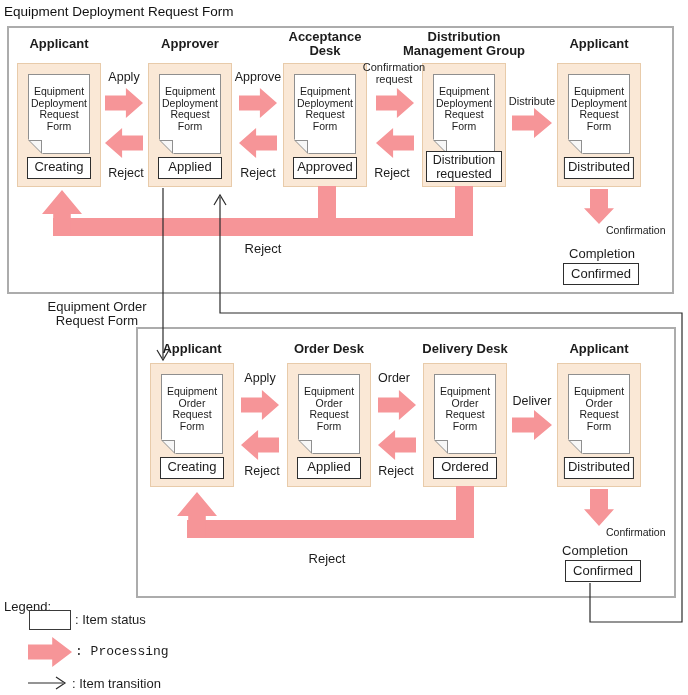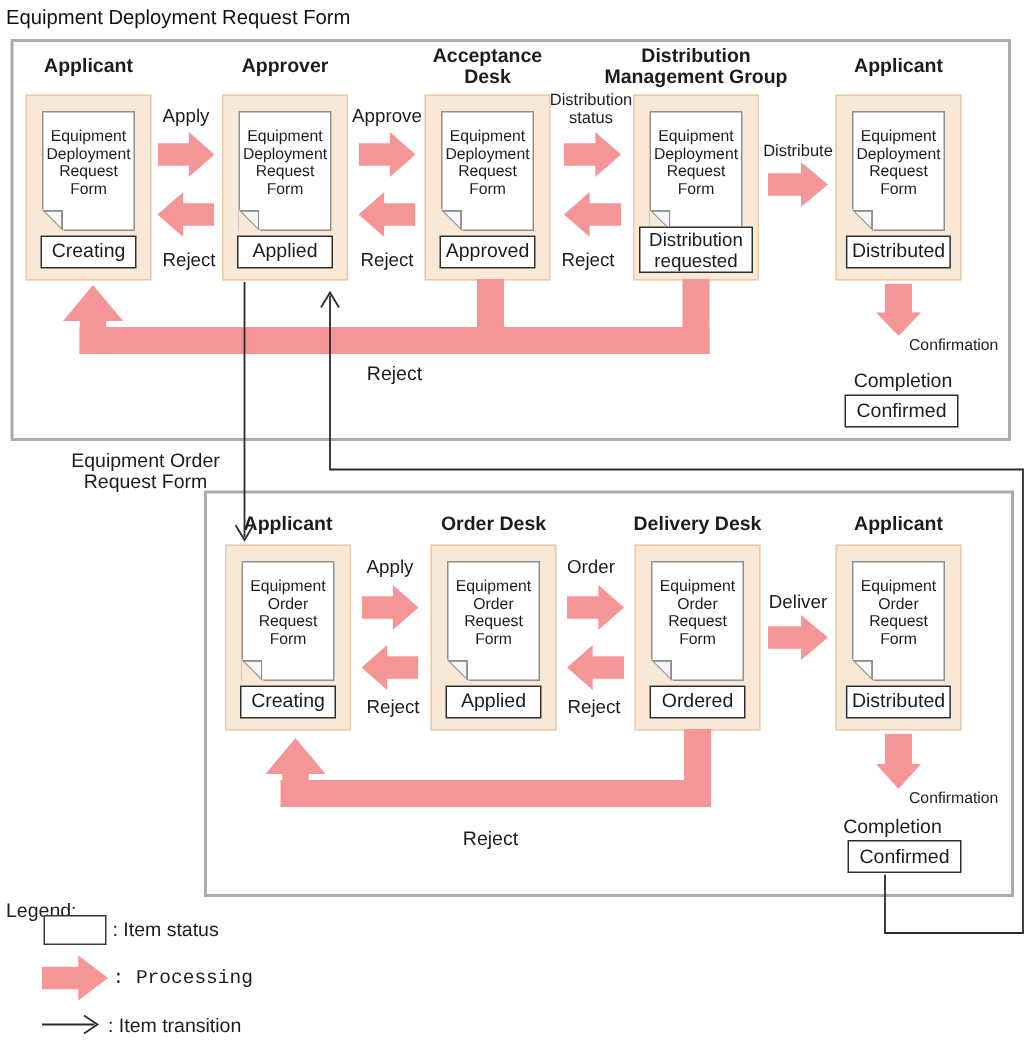--- a/index.html
+++ b/index.html
@@ -116,21 +116,21 @@
   <div class="pshape ar" style="left:105px;top:88px;width:38px;height:30px;"></div>
   <div class="pshape al" style="left:105px;top:128px;width:38px;height:30px;"></div>
   <div class="pshape ar" style="left:239px;top:88px;width:38px;height:30px;"></div>
   <div class="pshape al" style="left:239px;top:128px;width:38px;height:30px;"></div>
   <div class="pshape ar" style="left:376px;top:88px;width:38px;height:30px;"></div>
   <div class="pshape al" style="left:376px;top:128px;width:38px;height:30px;"></div>
   <div class="pshape ar" style="left:512px;top:108px;width:40px;height:30px;"></div>
 
   <div class="lbl" style="left:84px;top:70px;width:80px;">Apply</div>
   <div class="lbl" style="left:218px;top:70px;width:80px;">Approve</div>
-  <div class="lbl small" style="left:354px;top:61px;width:80px;">Distribution status</div>
+  <div class="lbl small" style="left:354px;top:61px;width:80px;">Confirmation request</div>
   <div class="lbl small" style="left:492px;top:95px;width:80px;">Distribute</div>
   <div class="lbl" style="left:86px;top:166px;width:80px;">Reject</div>
   <div class="lbl" style="left:218px;top:166px;width:80px;">Reject</div>
   <div class="lbl" style="left:352px;top:166px;width:80px;">Reject</div>
 
   <div class="pshape" style="left:318px;top:186px;width:18px;height:50px;"></div>
   <div class="pshape" style="left:455px;top:186px;width:18px;height:50px;"></div>
   <div class="pshape" style="left:53px;top:218px;width:420px;height:18px;"></div>
   <div class="pshape aup" style="left:42px;top:190px;width:40px;height:46px;"></div>
   <div class="lbl big" style="left:203px;top:241px;width:120px;">Reject</div>

